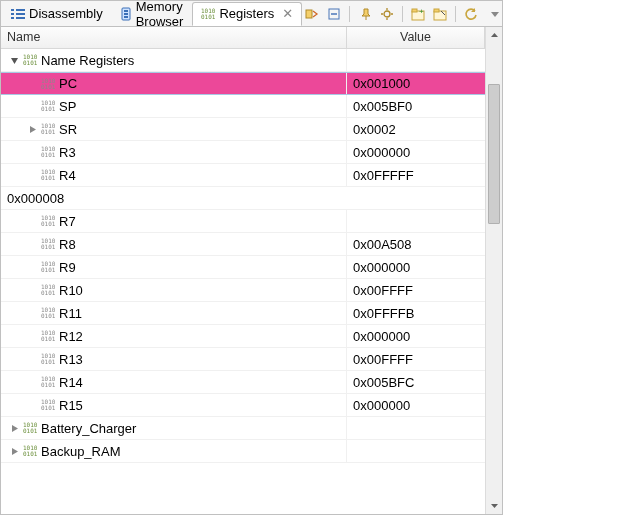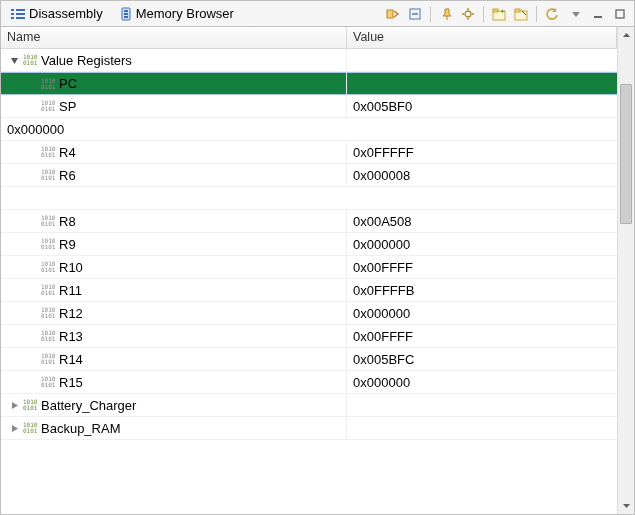--- a/index.html
+++ b/index.html
@@ -1,38 +1,38 @@
 <!DOCTYPE html>
 <html><head>
 <meta charset="utf-8">
 <style>
   * { box-sizing: border-box; }
   html, body { margin: 0; padding: 0; font-family: "Segoe UI", Tahoma, sans-serif; font-size: 13px; color: #000; background: #fff; }
-  .window { width: 635px; height: 515px; border: 1px solid #c0c0c0; display: flex; flex-direction: column; overflow: hidden; }
+  .window { width: 503px; height: 515px; border: 1px solid #c0c0c0; display: flex; flex-direction: column; overflow: hidden; }
   
   .tabbar { display: flex; align-items: center; background: #f5f5f5; border-bottom: 1px solid #c0c0c0; height: 26px; padding-left: 2px; }
   .tab { display: flex; align-items: center; padding: 0 8px; height: 24px; cursor: pointer; gap: 4px; border-right: 1px solid transparent; }
   .tab.active { background: #fff; border: 1px solid #c0c0c0; border-bottom: 1px solid #fff; margin-bottom: -1px; border-radius: 3px 3px 0 0; }
   .tab .icon { display: inline-flex; }
   .tabbar-spacer { flex: 1; }
   .toolbar { display: flex; align-items: center; gap: 2px; padding-right: 4px; }
   .tool-btn { width: 20px; height: 20px; display: inline-flex; align-items: center; justify-content: center; cursor: pointer; border-radius: 2px; }
   .sep { width: 1px; height: 16px; background: #c8c8c8; margin: 0 3px; }
   
   .body { flex: 1; display: flex; overflow: hidden; }
   .table-wrap { flex: 1; overflow: hidden; display: flex; flex-direction: column; }
   
   .thead { display: flex; background: linear-gradient(#fdfdfd,#f0f0f0); border-bottom: 1px solid #d8d8d8; height: 22px; font-size: 12.5px; color: #333; }
   .th { padding: 3px 6px; border-right: 1px solid #d8d8d8; }
   .col-name { width: 346px; }
-  .col-value { flex: 1; }
+  .col-value { flex: 1; text-align: center; }
   
   .rows { flex: 1; overflow: hidden; }
   .row { display: flex; height: 23px; align-items: center; border-bottom: 1px solid #f0f0f0; }
-  .row.selected { background: #15803d; border-top: 1px solid #a8c8e4; border-bottom: 1px solid #a8c8e4; }
+  .row.selected { background: #ec4899; border-top: 1px solid #a8c8e4; border-bottom: 1px solid #a8c8e4; }
   .cell-name { width: 346px; border-right: 1px solid #f0f0f0; display: flex; align-items: center; height: 100%; }
   .cell-value { flex: 1; padding-left: 6px; }
   
   .indent { display: inline-block; }
   .twisty { width: 14px; height: 14px; display: inline-flex; align-items: center; justify-content: center; cursor: pointer; color: #666; margin-right: 2px; }
   .twisty.none { visibility: hidden; }
   .row-icon { display: inline-flex; margin-right: 4px; }
   
   .vscroll { width: 17px; background: #f0f0f0; border-left: 1px solid #dcdcdc; display: flex; flex-direction: column; }
   .vs-btn { height: 17px; display: flex; align-items: center; justify-content: center; color: #606060; cursor: pointer; }
@@ -62,20 +62,30 @@
           <span class="icon">
             <svg width="12" height="14">
               <rect x="2" y="1" width="8" height="12" rx="1" fill="#cfe3ff" stroke="#3a6fb7"></rect>
               <rect x="4" y="3" width="4" height="2" fill="#3a6fb7"></rect>
               <rect x="4" y="6" width="4" height="2" fill="#3a6fb7"></rect>
               <rect x="4" y="9" width="4" height="2" fill="#3a6fb7"></rect>
             </svg>
           </span>
           <span>Memory Browser</span>
         </div>
+        <div class="tab active">
+          <span class="icon">
+            <svg width="14" height="12">
+              <text x="0" y="5" font-size="6" font-family="monospace" fill="#6b8f3b">1010</text>
+              <text x="0" y="11" font-size="6" font-family="monospace" fill="#6b8f3b">0101</text>
+            </svg>
+          </span>
+          <span>Registers</span>
+          <span style="margin-left:4px;color:#888">✕</span>
+        </div>
       </div>
     <div class="tabbar-spacer"></div>
     <div class="toolbar" id="toolbar-host">
         <span class="tool-btn">
           <svg width="14" height="14">
             <rect x="1" y="3" width="6" height="8" fill="#f4cf6b" stroke="#b08a2a"></rect>
             <path d="M8 4 L12 7 L8 10" fill="none" stroke="#d06a2a" stroke-width="1.3"></path>
           </svg>
         </span>
         <span class="tool-btn">
@@ -158,83 +168,113 @@
                 <svg width="9" height="9">
                   <path d="M1 2 L8 2 L4.5 8 Z" fill="#555"></path>
                 </svg>
               </span>
               <span class="row-icon">
                 <svg width="14" height="12">
                   <text x="0" y="5" font-size="6" font-family="monospace" fill="#6b8f3b">1010</text>
                   <text x="0" y="11" font-size="6" font-family="monospace" fill="#6b8f3b">0101</text>
                 </svg>
               </span>
-              <span>Value Registers</span>
+              <span>Name Registers</span>
             </div>
             <div class="cell-value"><span></span></div>
           </div>
           <div class="row selected">
             <div class="cell-name">
               <span class="indent" style="width:24px"></span>
               <span class="twisty none"></span>
               <span class="row-icon">
                 <svg width="14" height="12">
                   <text x="0" y="5" font-size="6" font-family="monospace" fill="#8a8a8a">1010</text>
                   <text x="0" y="11" font-size="6" font-family="monospace" fill="#8a8a8a">0101</text>
                 </svg>
               </span>
               <span>PC</span>
             </div>
+            <div class="cell-value"><span>0x001000</span></div>
           </div>
           <div class="row">
             <div class="cell-name">
               <span class="indent" style="width:24px"></span>
               <span class="twisty none"></span>
               <span class="row-icon">
                 <svg width="14" height="12">
                   <text x="0" y="5" font-size="6" font-family="monospace" fill="#8a8a8a">1010</text>
                   <text x="0" y="11" font-size="6" font-family="monospace" fill="#8a8a8a">0101</text>
                 </svg>
               </span>
               <span>SP</span>
             </div>
             <div class="cell-value"><span>0x005BF0</span></div>
           </div>
           <div class="row">
+            <div class="cell-name">
+              <span class="indent" style="width:24px"></span>
+              <span class="twisty">
+                <svg width="9" height="9">
+                  <path d="M2 1 L8 4.5 L2 8 Z" fill="#888"></path>
+                </svg>
+              </span>
+              <span class="row-icon">
+                <svg width="14" height="12">
+                  <text x="0" y="5" font-size="6" font-family="monospace" fill="#8a8a8a">1010</text>
+                  <text x="0" y="11" font-size="6" font-family="monospace" fill="#8a8a8a">0101</text>
+                </svg>
+              </span>
+              <span>SR</span>
+            </div>
+            <div class="cell-value"><span>0x0002</span></div>
+          </div>
+          <div class="row">
+            <div class="cell-name">
+              <span class="indent" style="width:24px"></span>
+              <span class="twisty none"></span>
+              <span class="row-icon">
+                <svg width="14" height="12">
+                  <text x="0" y="5" font-size="6" font-family="monospace" fill="#8a8a8a">1010</text>
+                  <text x="0" y="11" font-size="6" font-family="monospace" fill="#8a8a8a">0101</text>
+                </svg>
+              </span>
+              <span>R3</span>
+            </div>
             <div class="cell-value"><span>0x000000</span></div>
           </div>
           <div class="row">
             <div class="cell-name">
               <span class="indent" style="width:24px"></span>
               <span class="twisty none"></span>
               <span class="row-icon">
                 <svg width="14" height="12">
                   <text x="0" y="5" font-size="6" font-family="monospace" fill="#8a8a8a">1010</text>
                   <text x="0" y="11" font-size="6" font-family="monospace" fill="#8a8a8a">0101</text>
                 </svg>
               </span>
               <span>R4</span>
             </div>
             <div class="cell-value"><span>0x0FFFFF</span></div>
           </div>
           <div class="row">
-            <div class="cell-name">
-              <span class="indent" style="width:24px"></span>
-              <span class="twisty none"></span>
-              <span class="row-icon">
-                <svg width="14" height="12">
-                  <text x="0" y="5" font-size="6" font-family="monospace" fill="#8a8a8a">1010</text>
-                  <text x="0" y="11" font-size="6" font-family="monospace" fill="#8a8a8a">0101</text>
-                </svg>
-              </span>
-              <span>R6</span>
-            </div>
             <div class="cell-value"><span>0x000008</span></div>
           </div>
           <div class="row">
+            <div class="cell-name">
+              <span class="indent" style="width:24px"></span>
+              <span class="twisty none"></span>
+              <span class="row-icon">
+                <svg width="14" height="12">
+                  <text x="0" y="5" font-size="6" font-family="monospace" fill="#8a8a8a">1010</text>
+                  <text x="0" y="11" font-size="6" font-family="monospace" fill="#8a8a8a">0101</text>
+                </svg>
+              </span>
+              <span>R7</span>
+            </div>
           </div>
           <div class="row">
             <div class="cell-name">
               <span class="indent" style="width:24px"></span>
               <span class="twisty none"></span>
               <span class="row-icon">
                 <svg width="14" height="12">
                   <text x="0" y="5" font-size="6" font-family="monospace" fill="#8a8a8a">1010</text>
                   <text x="0" y="11" font-size="6" font-family="monospace" fill="#8a8a8a">0101</text>
                 </svg>

